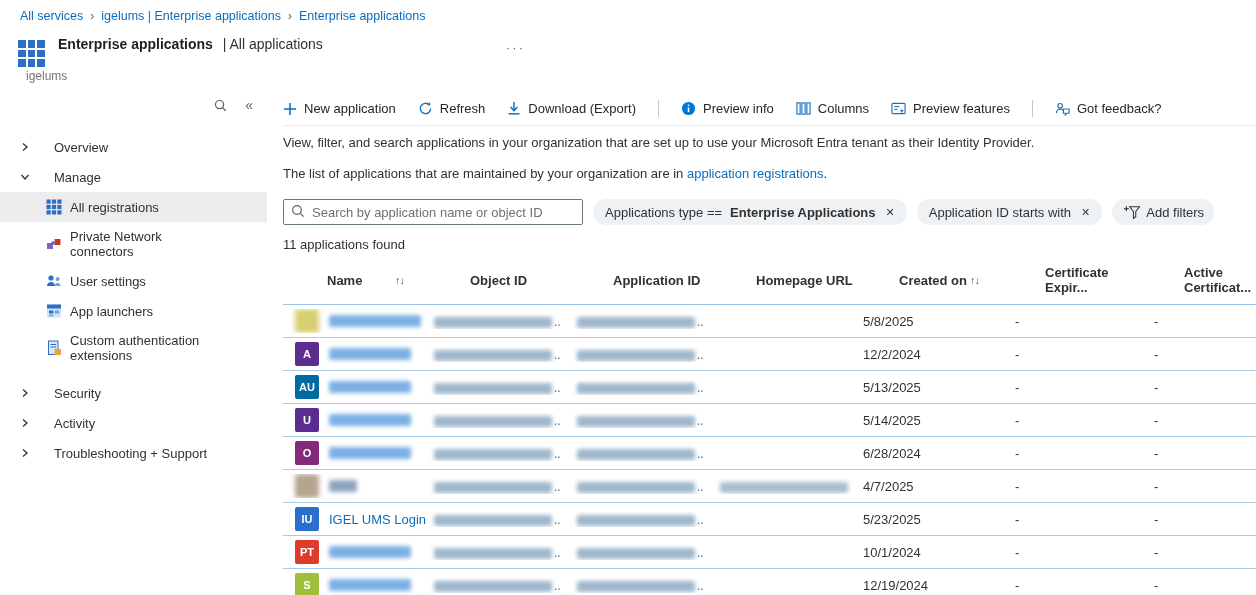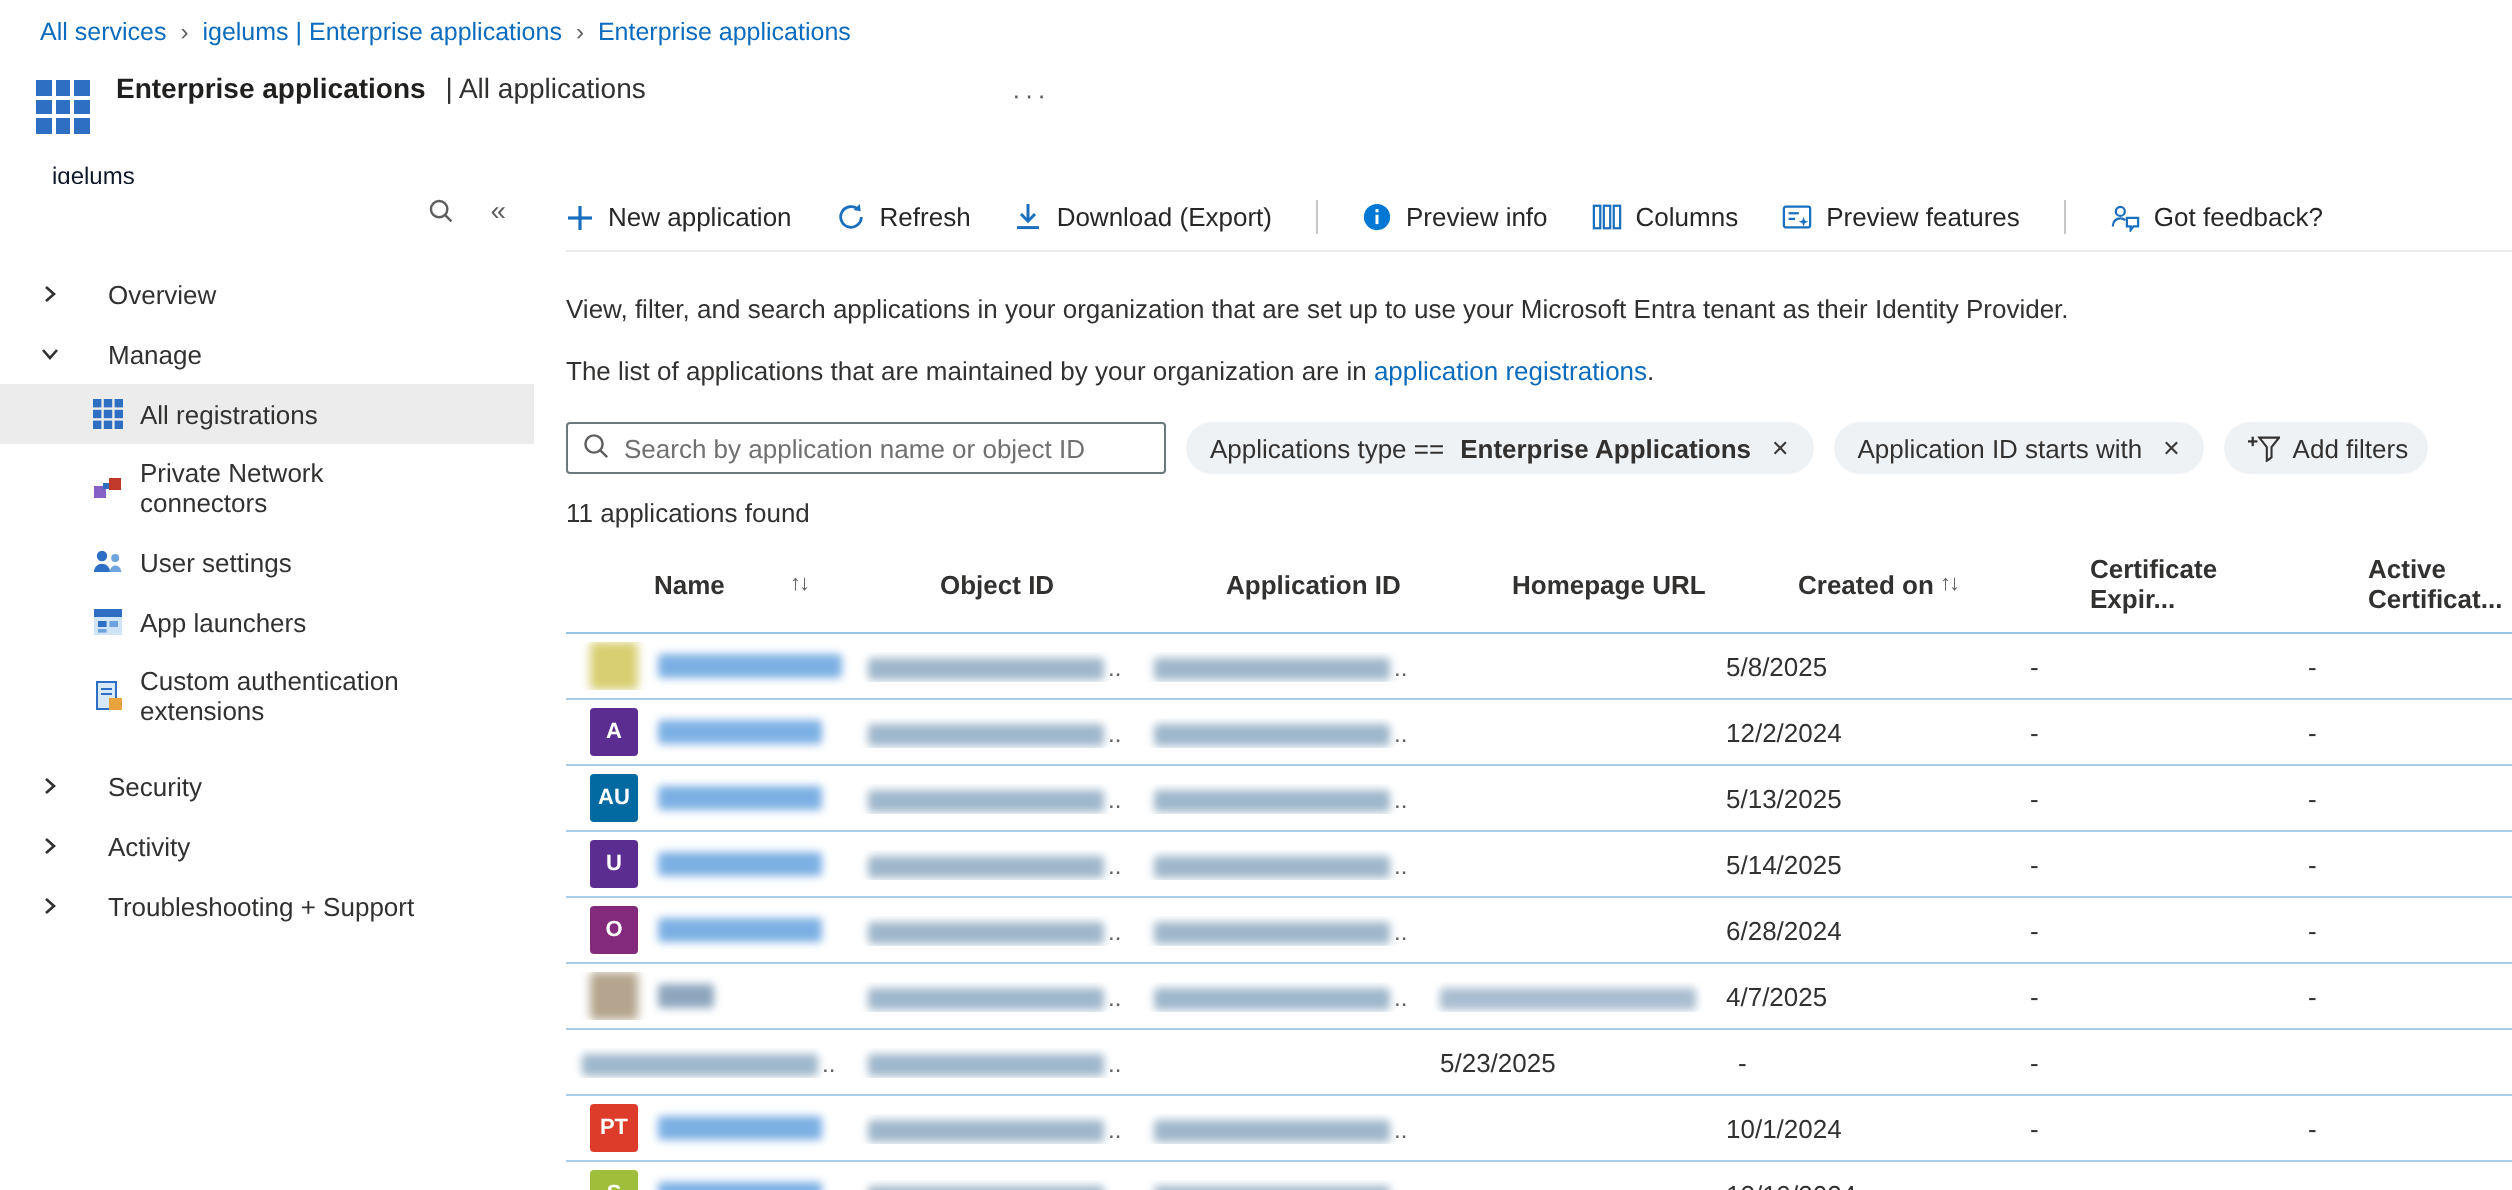--- a/index.html
+++ b/index.html
@@ -16,21 +16,21 @@
   .crumb-sep { color:#605e5c; font-size:12px; }
 
   
   .waffle { position:absolute; top:40px; left:18px; width:27px; height:27px;
             display:grid; grid-template-columns:repeat(3,1fr); grid-template-rows:repeat(3,1fr); gap:2px; }
   .waffle span { background:#2e6fc3; }
   .page-title { position:absolute; top:36px; left:58px; font-size:14px; white-space:nowrap; }
   .page-title .t-main { font-weight:700; color:#201f1e; }
   .page-title .t-sub { font-weight:400; color:#323130; margin-left:6px; }
   .title-more { position:absolute; top:40px; left:506px; color:#605e5c; letter-spacing:2px; font-size:13px; cursor:pointer; }
-  .subtitle { position:absolute; top:69px; left:26px; font-size:12px; color:#0f172a;margin-top:12px; }
+  .subtitle { position:absolute; top:69px; left:26px; font-size:12px; color:#737373; }
 
   
   .sidebar { position:absolute; top:92px; left:0; width:267px; bottom:0; background:#fff; }
   .side-controls { height:26px; display:flex; justify-content:flex-end; align-items:center; gap:18px; padding-right:14px; color:#605e5c; }
   .side-controls .ctl { cursor:pointer; font-size:14px; line-height:1; }
   .nav { margin-top:14px; }
   .nav-item { height:30px; display:flex; align-items:center; padding-left:20px; cursor:pointer; gap:22px; }
   .nav-item .chev { width:12px; display:inline-flex; }
   .nav-sub { height:30px; display:flex; align-items:center; padding-left:46px; gap:8px; cursor:pointer; }
   .nav-sub.two-line { height:44px; }
@@ -39,21 +39,21 @@
   .nav-icon { width:16px; height:16px; flex:0 0 16px; display:inline-flex; }
   .group-gap { height:8px; }
 
   
   .main { position:absolute; top:92px; left:267px; right:0; bottom:0; padding-left:16px; }
 
   .toolbar { height:34px; display:flex; align-items:center; border-bottom:1px solid #edebe9; }
   .tb-btn { display:flex; align-items:center; gap:7px; margin-right:22px; cursor:pointer; color:#262626; white-space:nowrap; }
   .tb-sep { width:1px; height:17px; background:#c8c6c4; margin-right:22px; }
 
-  .desc { margin-top:20px; line-height:1.35; color:#323130; }
+  .desc { margin-top:8px; line-height:1.35; color:#323130; }
   .desc2 { margin-top:13px; }
   .desc a { color:#0b6cbd; text-decoration:none; cursor:pointer; }
 
   .filter-row { margin-top:17px; display:flex; align-items:center; }
   .searchbox { position:relative; width:300px; height:26px; }
   .searchbox input { width:100%; height:100%; border:1px solid #69797e; border-radius:2px;
                      padding:0 8px 0 28px; font-size:13px; font-family:inherit; color:#323130; outline:none; }
   .searchbox input::placeholder { color:#707070; }
   .search-ico { position:absolute; left:8px; top:5px; }
 
@@ -524,20 +524,24 @@
     </div>
     <div class="cell dash-cell">
       <span>-</span>
     </div>
     <div class="cell dash-cell">
       <span>-</span>
     </div>
   </div>
 
   <div class="trow grid-cols">
+    <div class="cell name-cell">
+      <span class="avatar" style="background: rgb(42, 111, 206);">IU</span>
+      <span class="name-link">IGEL UMS Login</span>
+    </div>
     <div class="cell">
       <span class="redact redact-id"></span><span class="dots">..</span>
     </div>
     <div class="cell">
       <span class="redact redact-id"></span><span class="dots">..</span>
     </div>
     <div class="cell">
       
     </div>
     <div class="cell">

